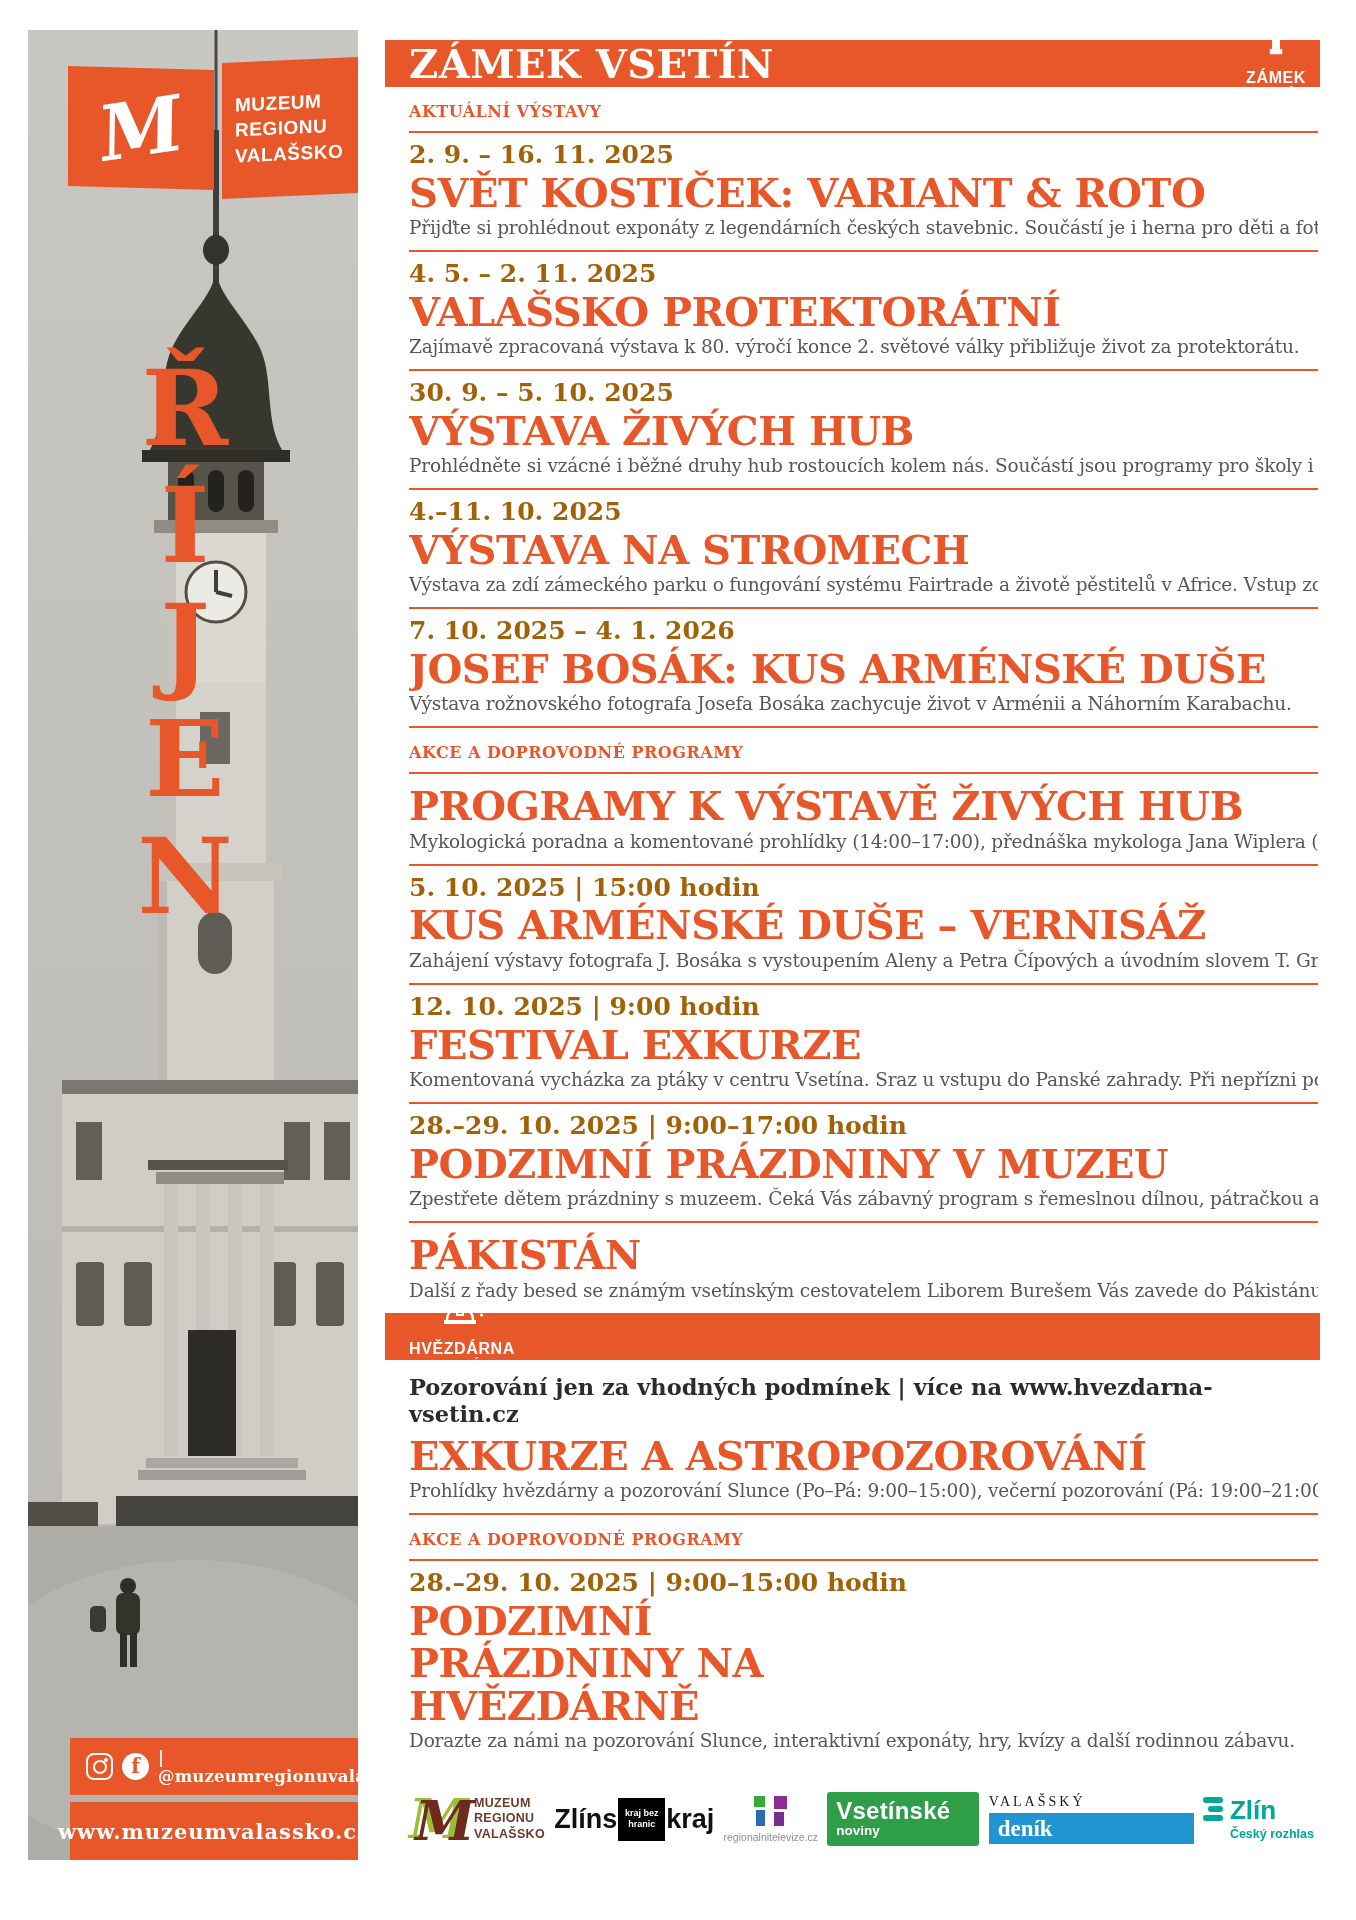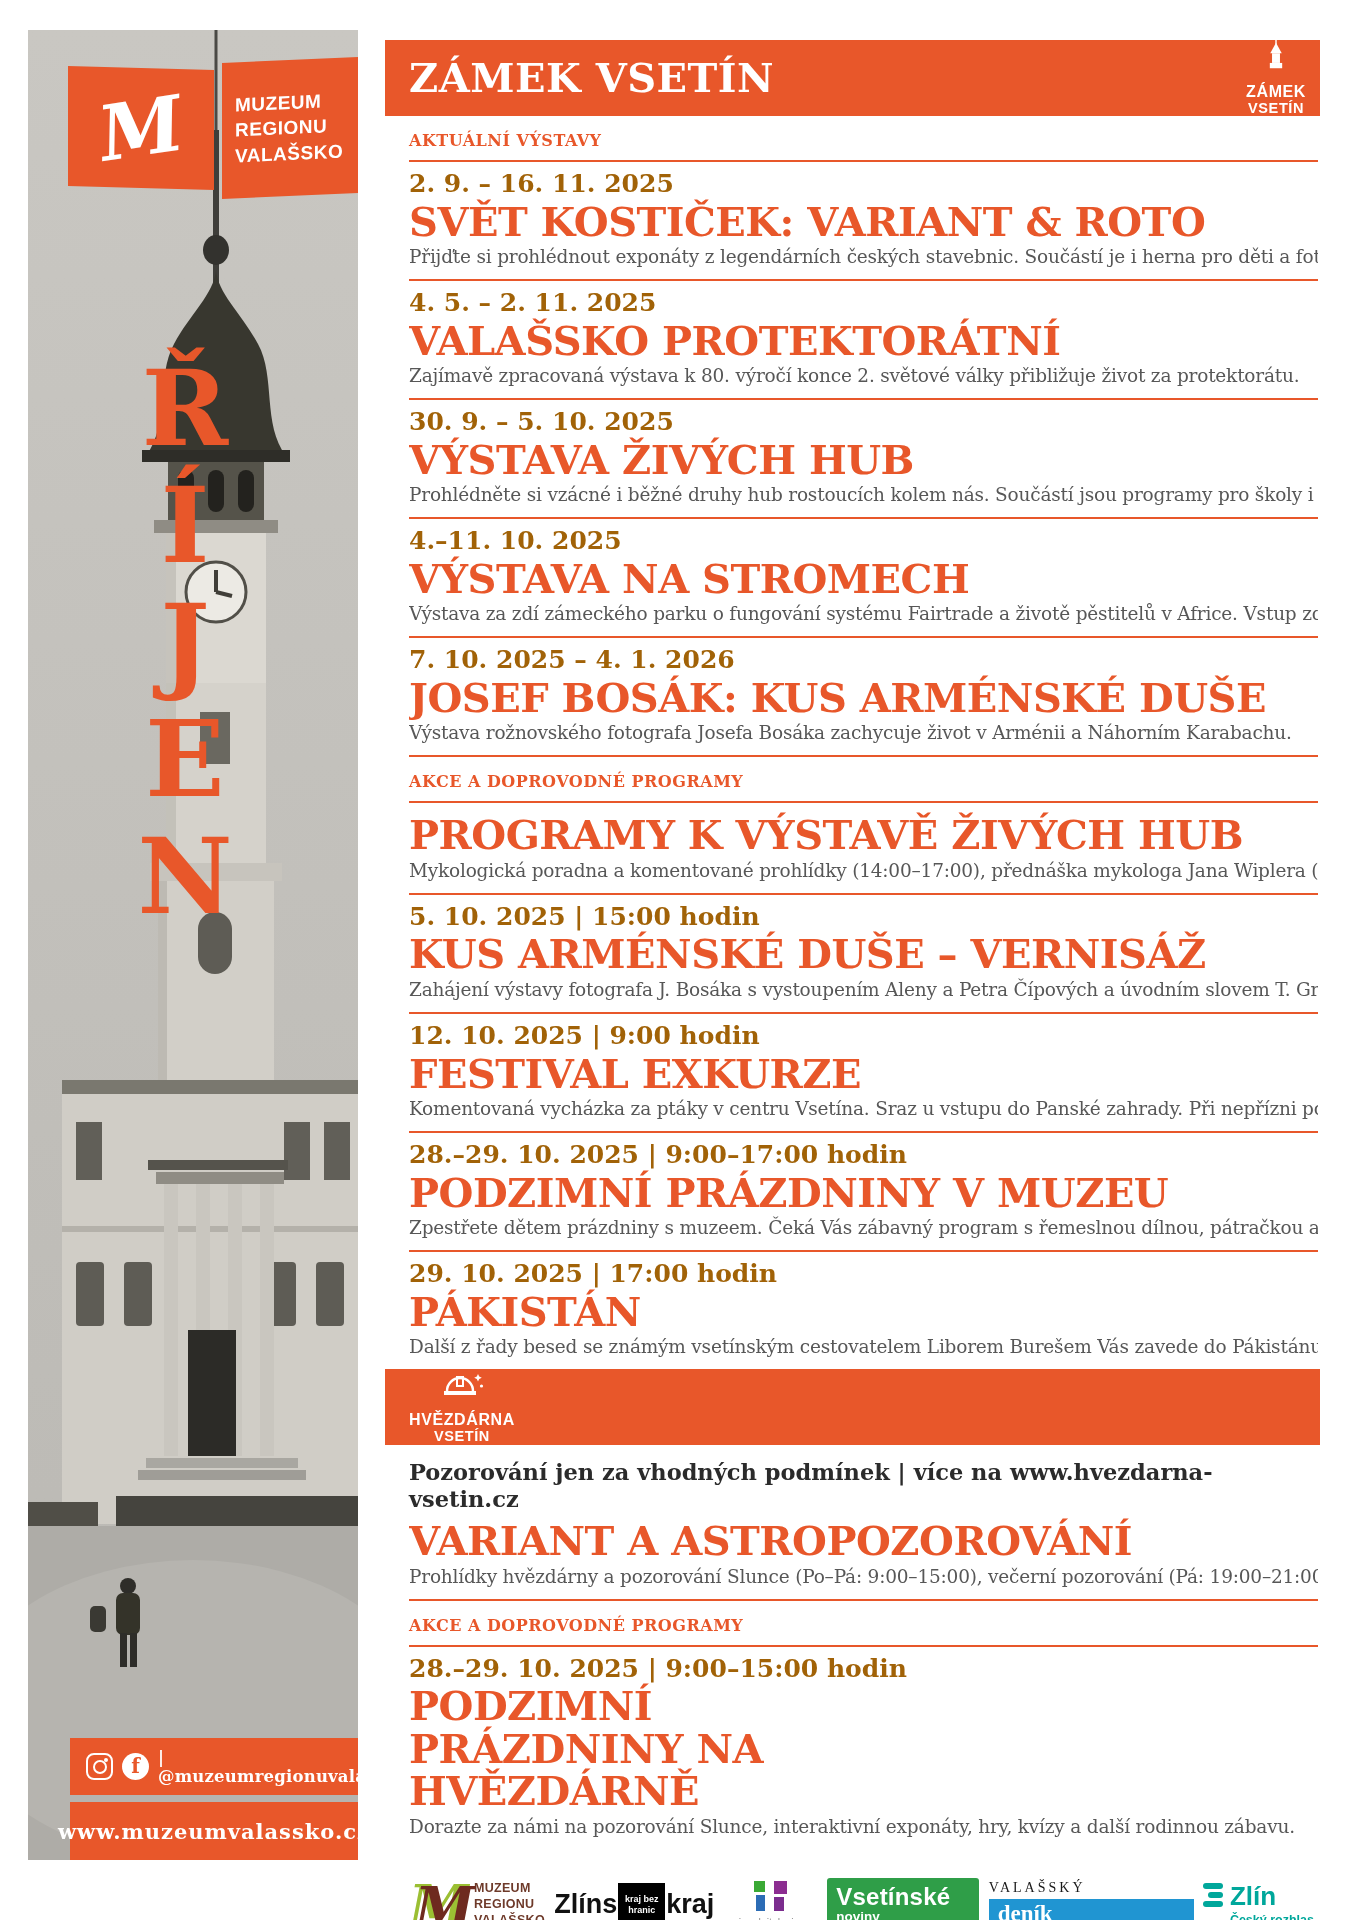--- a/index.html
+++ b/index.html
@@ -30,21 +30,21 @@
   .fb { width:27px; height:27px; border-radius:50%; background:#fff; color:var(--orange);
         font:700 20px/26px "DejaVu Serif", serif; text-align:center; flex:none; }
   .handle { color:#fff; font:700 16.5px "DejaVu Serif", serif; letter-spacing:.2px; }
 
   .url-bar { position:absolute; left:42px; right:0; top:1772px; height:58px; background:var(--orange);
              display:flex; align-items:center; justify-content:center; }
   .url-bar span { color:#fff; font:700 21px "DejaVu Serif", serif; letter-spacing:1px; }
 
   
   .right-col { position:absolute; left:385px; top:40px; width:935px; }
-  .bar { height:76px; background:var(--orange); display:flex; align-items:center; padding:0 14px 0 24px; }
+  .bar { height:47px; background:var(--orange); display:flex; align-items:center; padding:0 14px 0 24px; }
   .bar h1 { flex:1; color:#fff; font:700 40px/1 "DejaVu Serif", serif; letter-spacing:.5px; }
   .bar-logo { display:flex; flex-direction:column; align-items:center; color:#fff;
               font-family:"Liberation Sans", sans-serif; font-weight:700; line-height:1; }
   .bar-logo svg { display:block; }
   .bar-logo .l1 { font-size:16px; letter-spacing:.6px; margin-top:14px; }
   .bar-logo .l2 { font-size:14.5px; letter-spacing:.6px; margin-top:1px; }
 
   .col-content { margin:0 2px 0 24px; }
   .label-block { padding:15px 0 10px; border-bottom:2px solid var(--orange); }
   .label-block span { color:var(--orange); font:700 16px "DejaVu Serif", serif; letter-spacing:.5px; }
@@ -270,21 +270,20 @@
     <p class="ev-desc">Komentovaná vycházka za ptáky v centru Vsetína. Sraz u vstupu do Panské zahrady. Při nepřízni počasí se ruší.</p>
   </article>
 
   <article class="event">
     <div class="ev-date">28.–29. 10. 2025 | 9:00–17:00 hodin</div>
     <h2 class="ev-title">PODZIMNÍ PRÁZDNINY V MUZEU</h2>
     <p class="ev-desc">Zpestřete dětem prázdniny s muzeem. Čeká Vás zábavný program s řemeslnou dílnou, pátračkou a hernou.</p>
   </article>
 
   <article class="event">
-    <div class="ev-date">29. 10. 2025 | 17:00 hodin</div>
     <h2 class="ev-title">PÁKISTÁN</h2>
     <p class="ev-desc">Další z řady besed se známým vsetínským cestovatelem Liborem Burešem Vás zavede do Pákistánu.</p>
   </article>
 </div>
     </div>
 
     <div class="bar">
       <div class="bar-logo">
         <svg width="44" height="26" viewBox="0 0 44 26">
           <path d="M7 19 A13 13 0 0 1 33 19" fill="none" stroke="#fff" stroke-width="2.5"></path>
@@ -295,21 +294,21 @@
         </svg>
         <span class="l1">HVĚZDÁRNA</span>
         <span class="l2">VSETÍN</span>
       </div>
     </div>
 
     <div class="col-content">
       <p class="obs-note">Pozorování jen za vhodných podmínek | více na www.hvezdarna-vsetin.cz</p>
 
       <article class="event intro-event">
-        <h2 class="ev-title">VARIANT A ASTROPOZOROVÁNÍ</h2>
+        <h2 class="ev-title">EXKURZE A ASTROPOZOROVÁNÍ</h2>
         <p class="ev-desc">Prohlídky hvězdárny a pozorování Slunce (Po–Pá: 9:00–15:00), večerní pozorování (Pá: 19:00–21:00).</p>
       </article>
 
       <div class="label-block">
         <span>AKCE A DOPROVODNÉ PROGRAMY</span>
       </div>
       <div class="no-last-border obs-events">
   <article class="event">
     <div class="ev-date">28.–29. 10. 2025 | 9:00–15:00 hodin</div>
     <h2 class="ev-title">PODZIMNÍ PRÁZDNINY NA HVĚZDÁRNĚ</h2>

